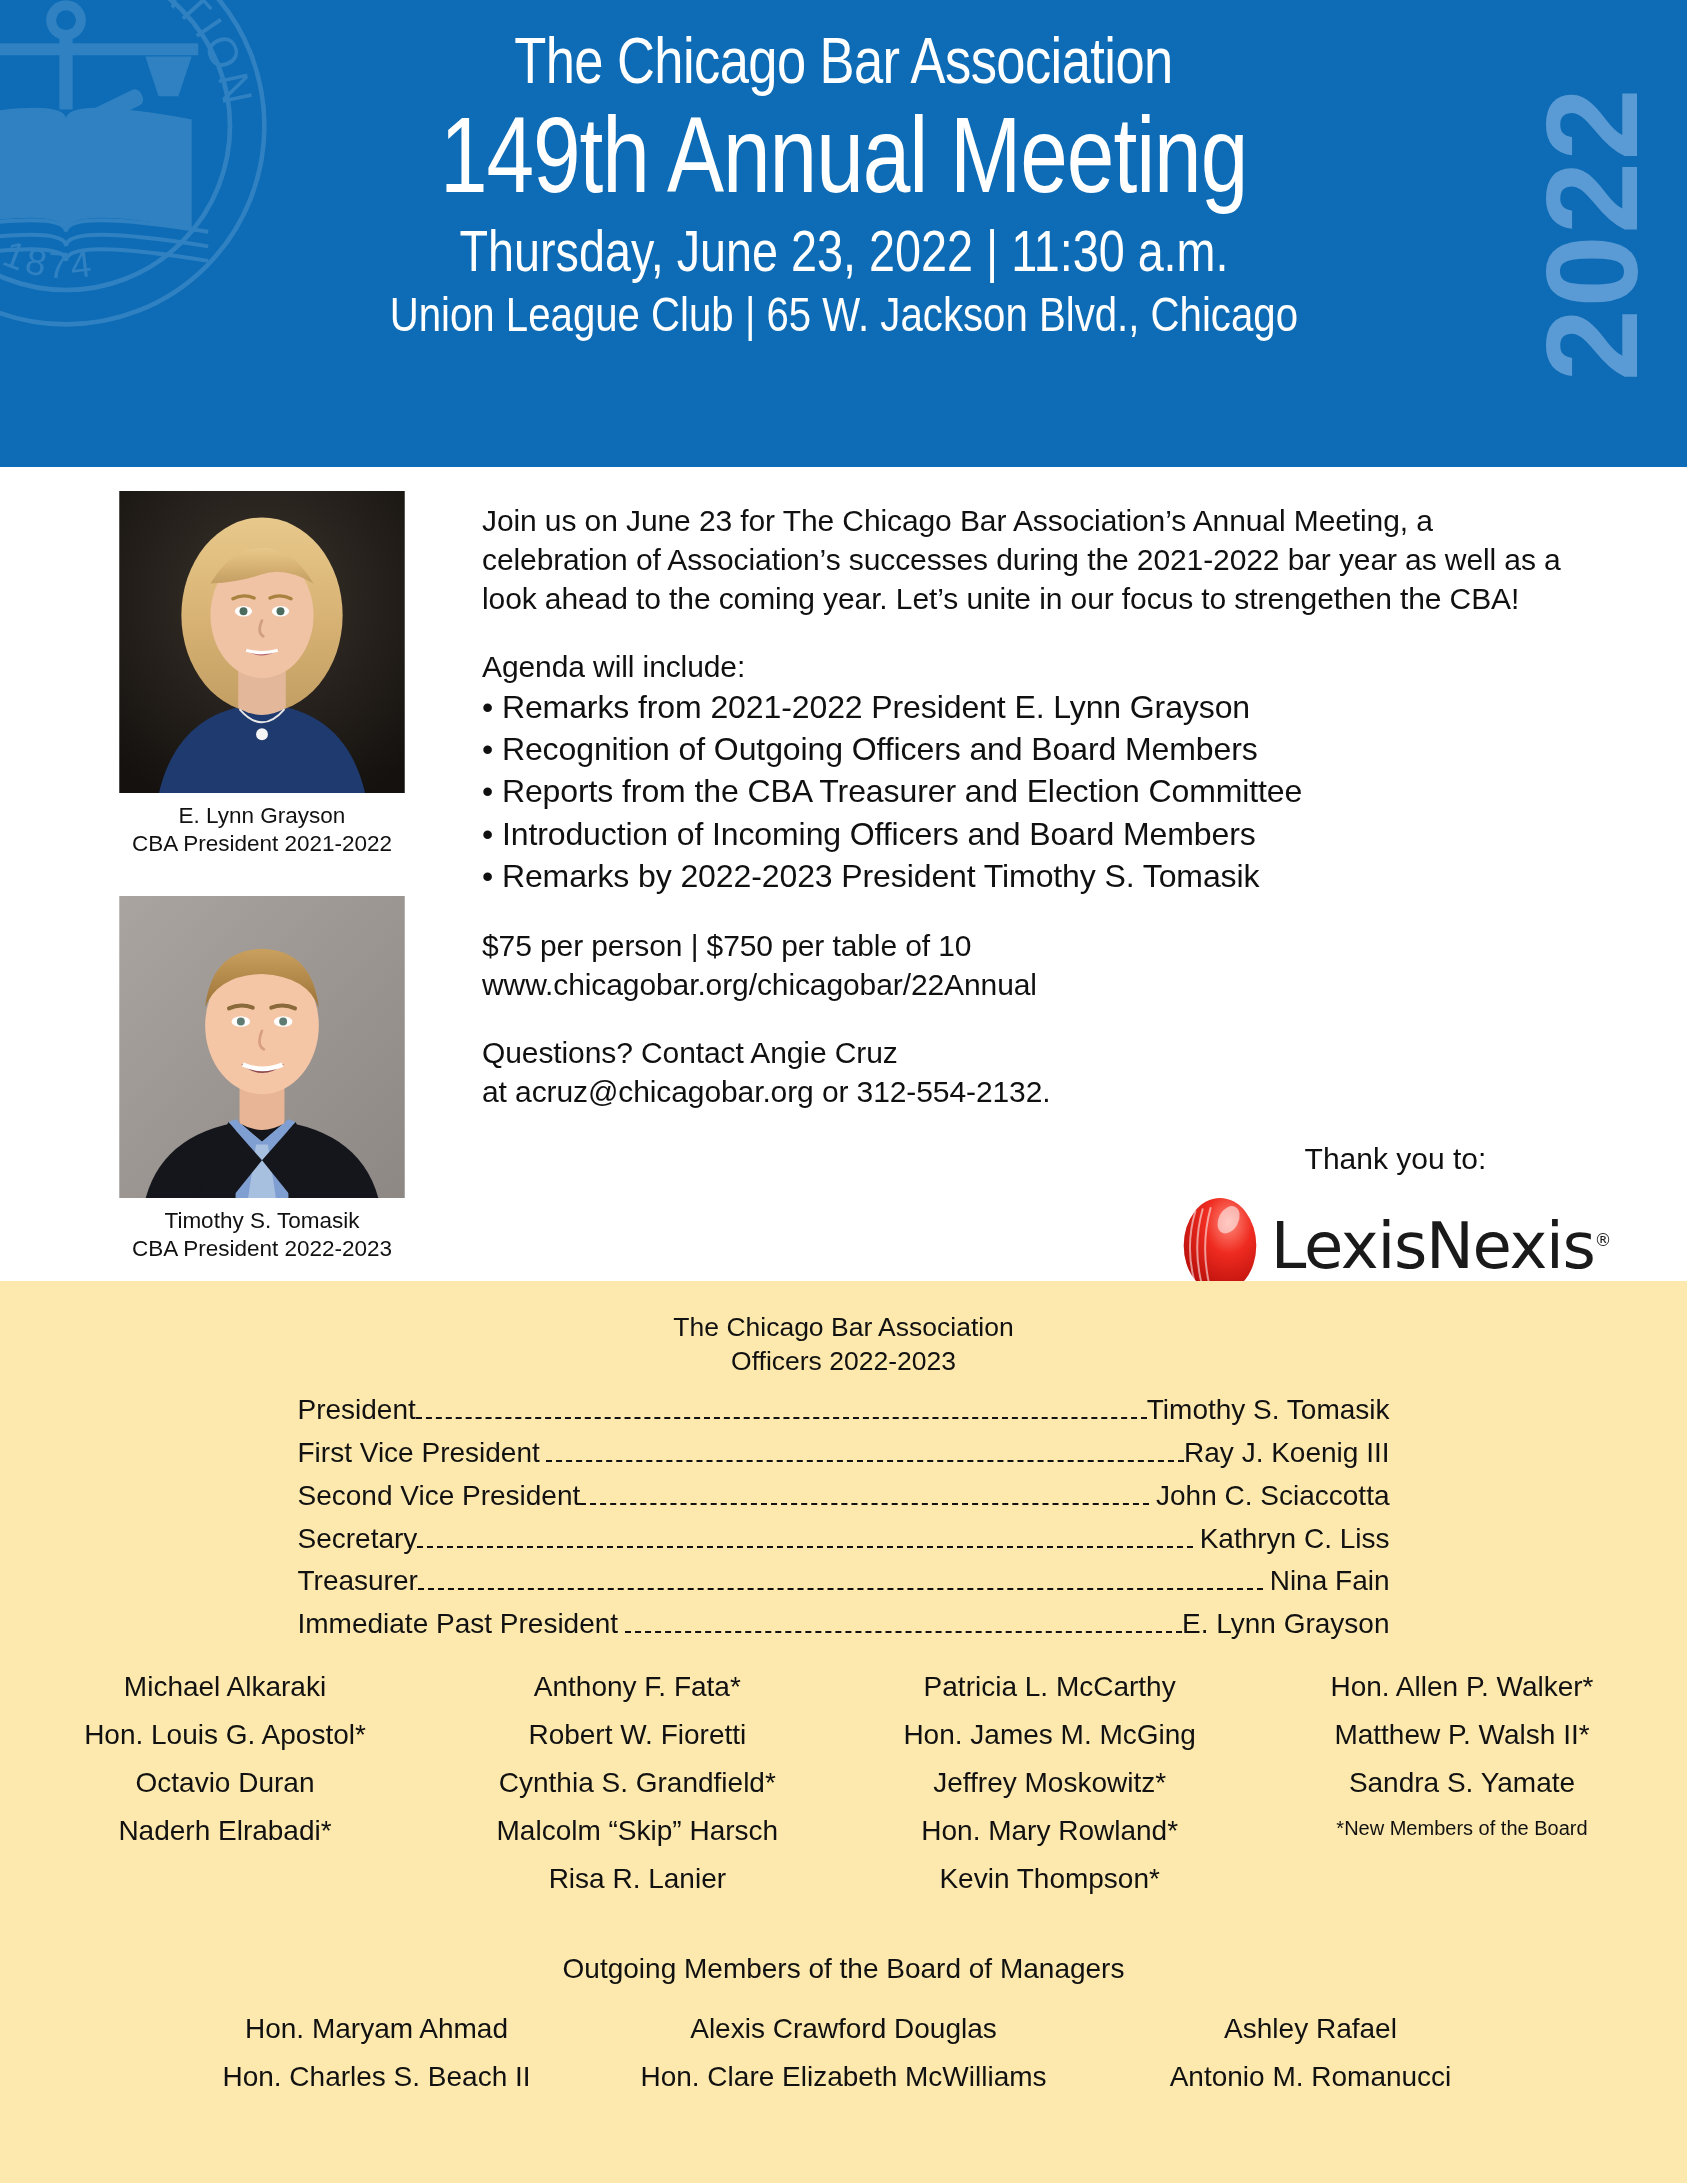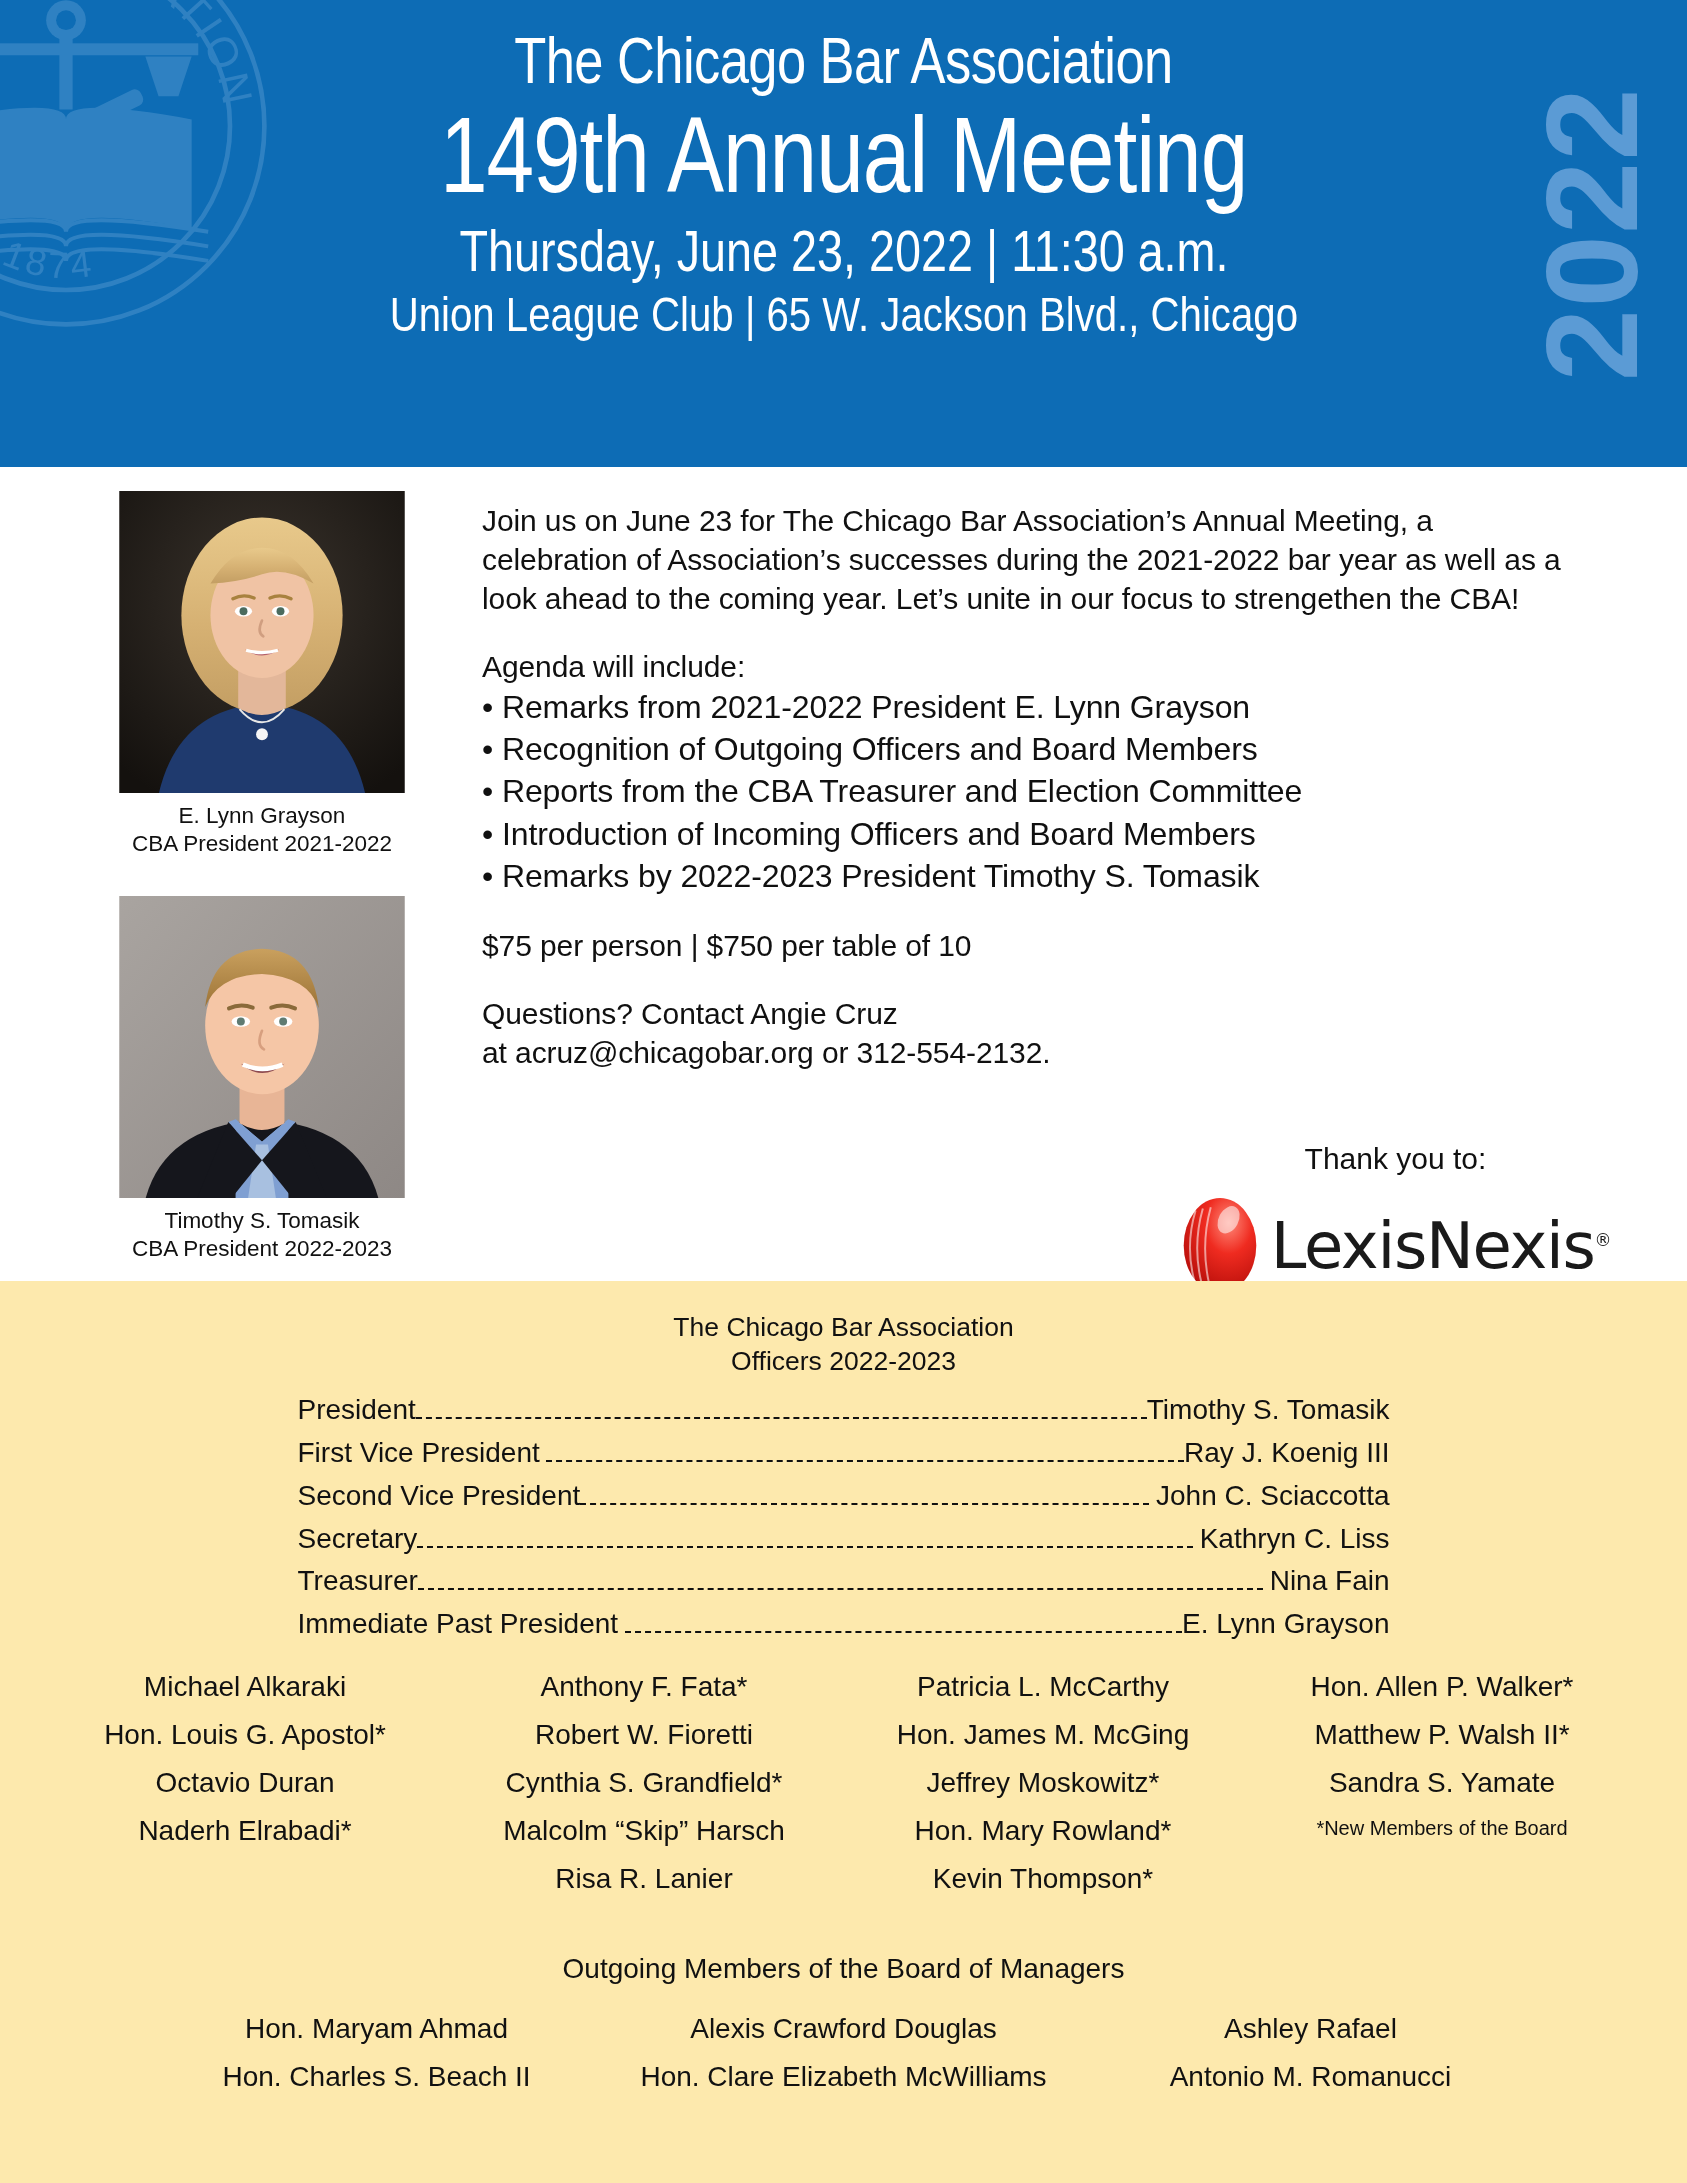--- a/index.html
+++ b/index.html
@@ -135,21 +135,21 @@
   }
   .off-name { flex:0 0 auto; }
   .off-row.sp-l .off-lead { margin-left:6.6px; }
   .off-row.sp-r .off-name { padding-left:6.6px; }
 
   .bom-title {
     text-align:center; font-size:28px; margin-top:52px;
   }
   .bom-cols {
     display:flex; margin-top:34px;
-    padding:0 86px; justify-content:space-between;
+    padding:0 66px; justify-content:space-between;
   }
   .bom-col { width:318px; text-align:center; }
   .bom-col div.nm {
     font-size:28px; line-height:1.0; margin-bottom:20px;
   }
   .new-note {
     font-size:20px; margin-top:13.2px; text-align:center;
   }
 
   .out-title {
@@ -332,20 +332,21 @@
     <p>Agenda will include:</p>
     <ul class="agenda">
       <li>• Remarks from 2021-2022 President E. Lynn Grayson</li>
       <li>• Recognition of Outgoing Officers and Board Members</li>
       <li>• Reports from the CBA Treasurer and Election Committee</li>
       <li>• Introduction of Incoming Officers and Board Members</li>
       <li>• Remarks by 2022-2023 President Timothy S. Tomasik</li>
     </ul>
     <div class="gap"></div>
     <p>$75 per person | $750 per table of 10</p>
+    <p>www.chicagobar.org/chicagobar/22Annual</p>
     <div class="gap"></div>
     <p>Questions? Contact Angie Cruz</p>
     <p>at acruz@chicagobar.org or 312-554-2132.</p>
   </div>
 
   <div class="thanks">
     <div class="thanks-lbl">Thank you to:</div>
     <div class="lexis-wrap">
       <svg class="lexis-ball" viewBox="0 0 118 150" aria-hidden="true">
         <defs>

